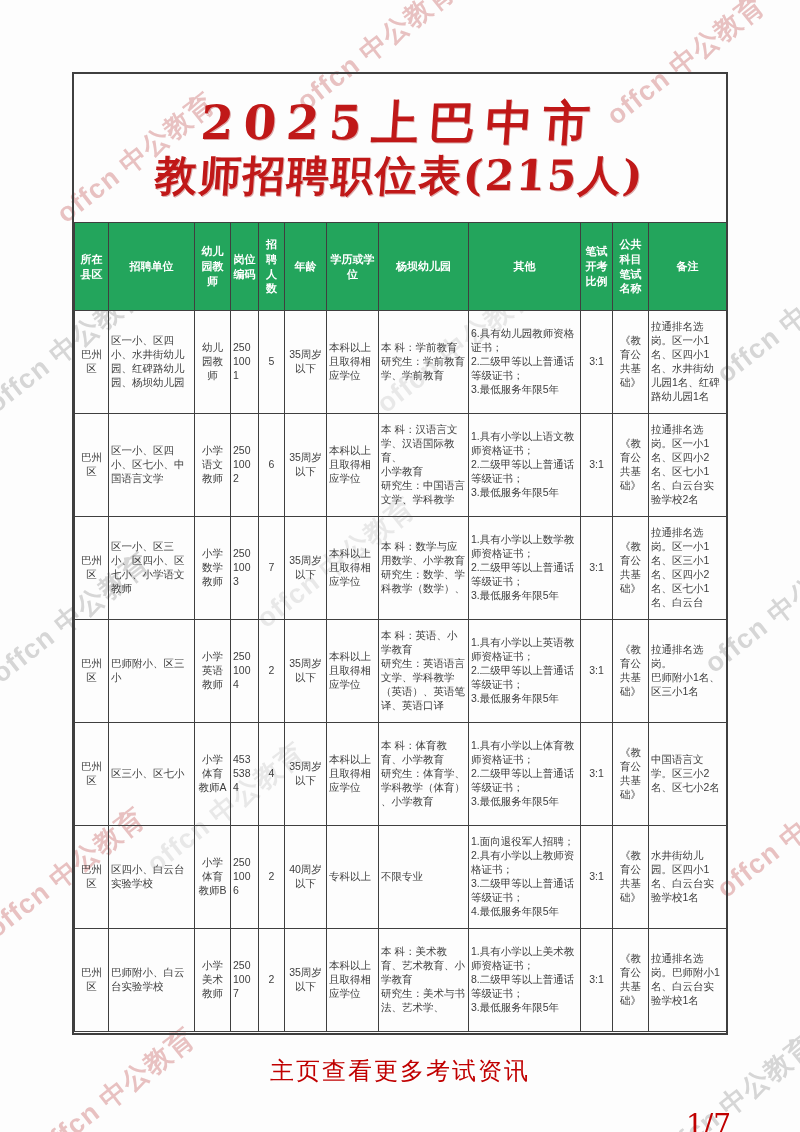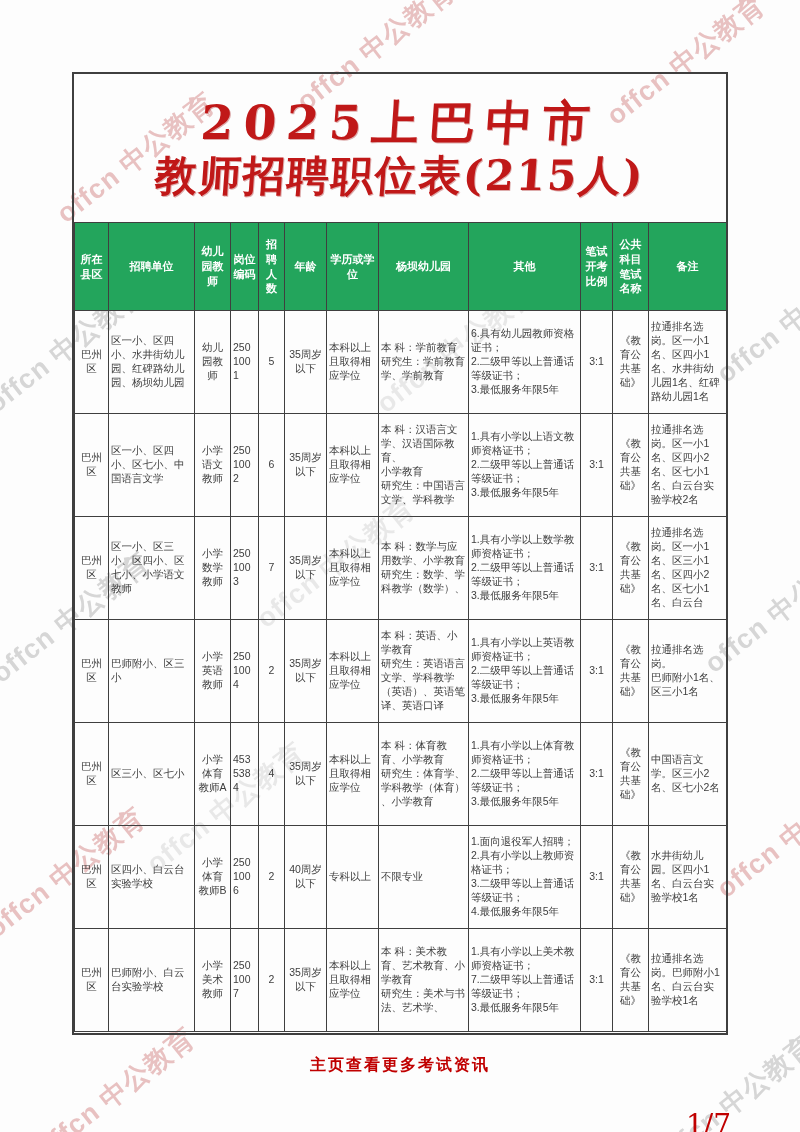--- a/index.html
+++ b/index.html
@@ -44,21 +44,21 @@
   tbody tr{height:103px;}
   td{font-size:10.5px;color:#3d3d3d;vertical-align:middle;}
   td .cw{max-height:99px;overflow:hidden;white-space:pre-line;line-height:1.32;
          word-break:break-all;}
   td.c{text-align:center;}
   td.l{text-align:left;}
 
   
   .footer-link{
     position:absolute;top:1055px;left:0;width:100%;text-align:center;z-index:1;
-    color:var(--footer_red,#c00000);font-size:16px;font-weight:bold;
+    color:var(--footer_red,#c00000);font-size:24px;font-weight:normal;
     font-family:"Liberation Serif","DejaVu Serif",serif;letter-spacing:2px;
   }
   .page-num{
     position:absolute;top:1108px;left:686px;z-index:1;
     color:var(--footer_red,#c00000);font-size:28px;
     font-family:"DejaVu Serif","Liberation Serif",serif;
   }
 </style>
 </head>
 <body>
@@ -390,21 +390,21 @@
           </td>
         <td class="l">
             <div class="cw">本科以上且取得相应学位</div>
           </td>
         <td class="l">
             <div class="cw">本 科：美术教育、艺术教育、小学教育
 研究生：美术与书法、艺术学、</div>
           </td>
         <td class="l">
             <div class="cw">1.具有小学以上美术教师资格证书；
-7.二级甲等以上普通话等级证书；
+8.二级甲等以上普通话等级证书；
 3.最低服务年限5年</div>
           </td>
         <td class="c">
             <div class="cw">3:1</div>
           </td>
         <td class="c">
             <div class="cw">《教育公共基础》</div>
           </td>
         <td class="l">
             <div class="cw">拉通排名选岗。巴师附小1名、白云台实验学校1名</div>

